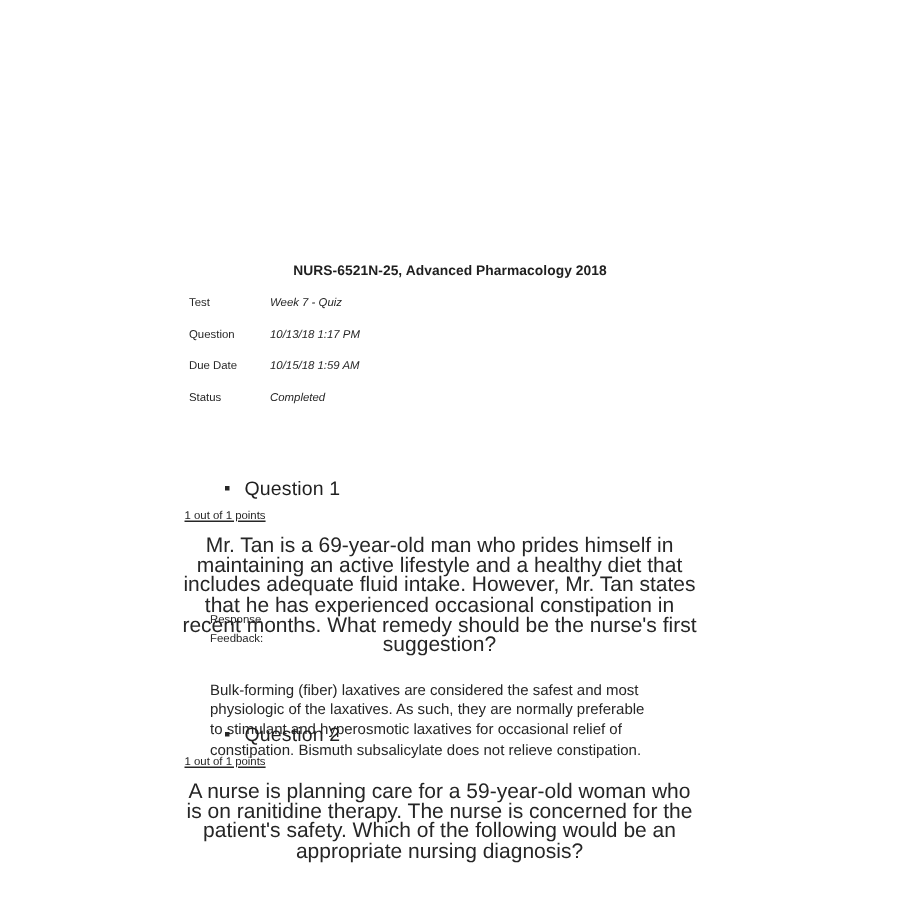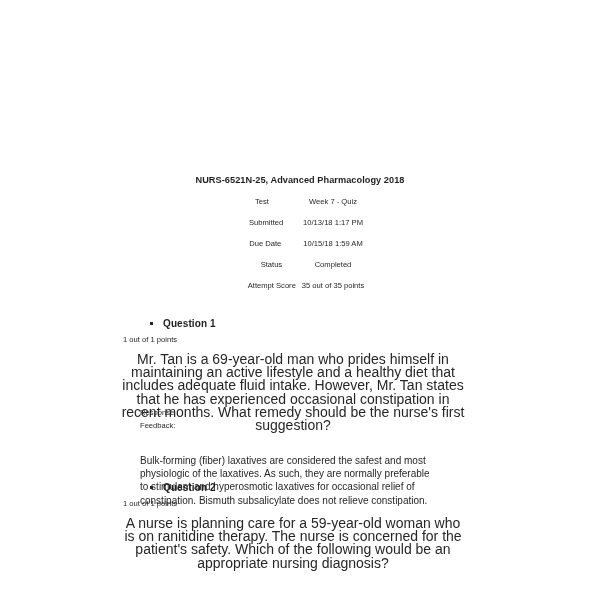--- a/index.html
+++ b/index.html
@@ -40,40 +40,40 @@
   .summary {
     position: absolute;
     left: 126px;
     top: 197px;
     width: 360px;
   }
   .summary-row {
     display: flex;
     align-items: baseline;
     height: 21px;
-    justify-content: center;
   }
   .summary-row.tight {
     height: 18px;
   }
   .summary-label {
     width: 54px;
     flex: 0 0 54px;
     font-size: 7.6px;
     color: #262626;
     white-space: nowrap;
   }
   .summary-label.wide {
     width: 54px;
     flex: 0 0 54px;
   }
   .summary-value {
     font-size: 7.6px;
     color: #262626;
     white-space: nowrap;
+    font-style: italic;
   }
 
   
   .question-block {
     position: absolute;
     left: 0;
     width: 600px;
   }
   .q1 { top: 318px; }
   .q2 { top: 482px; }
@@ -84,31 +84,32 @@
     margin-left: 150px;
   }
   .q-bullet {
     width: 3px;
     height: 3px;
     background: #262626;
     margin-right: 10px;
     flex: 0 0 3px;
   }
   .q-heading-text {
-    font-size: 10px;
-    font-weight: bold;
+    font-size: 13px;
+    font-weight: normal;
     color: #1f1f1f;
     letter-spacing: 0.1px;
   }
 
   .q-points {
     margin-left: 123px;
     margin-top: 6px;
     font-size: 7.6px;
     color: #262626;
+    text-decoration: underline;
   }
 
   .q-body {
     margin-left: 120px;
     margin-top: 9px;
     width: 346px;
     font-size: 14px;
     line-height: 13.2px;
     color: #262626;
     text-align: center;
@@ -147,38 +148,34 @@
 
   <div class="summary">
 
     <div class="summary-row">
       <div class="summary-label">Test</div>
       <div class="summary-value">Week 7 - Quiz</div>
     </div>
 
 
     <div class="summary-row">
-      <div class="summary-label">Submitted</div>
+      <div class="summary-label">Question</div>
       <div class="summary-value">10/13/18 1:17 PM</div>
     </div>
 
     <div class="summary-row">
       <div class="summary-label">Due Date</div>
       <div class="summary-value">10/15/18 1:59 AM</div>
     </div>
 
     <div class="summary-row">
       <div class="summary-label">Status</div>
       <div class="summary-value">Completed</div>
     </div>
 
-    <div class="summary-row tight">
-      <div class="summary-label wide">Attempt Score</div>
-      <div class="summary-value">35 out of 35 points</div>
-    </div>
 
   </div>
 
   <div class="question-block q1">
     <div class="q-heading">
       <span class="q-bullet"></span>
       <span class="q-heading-text">Question 1</span>
     </div>
     <div class="q-points">1 out of 1 points</div>
     <div class="q-body">Mr. Tan is a 69-year-old man who prides himself in maintaining an active lifestyle and a healthy diet that includes adequate fluid intake. However, Mr. Tan states that he has experienced occasional constipation in recent months. What remedy should be the nurse's first suggestion?</div>

